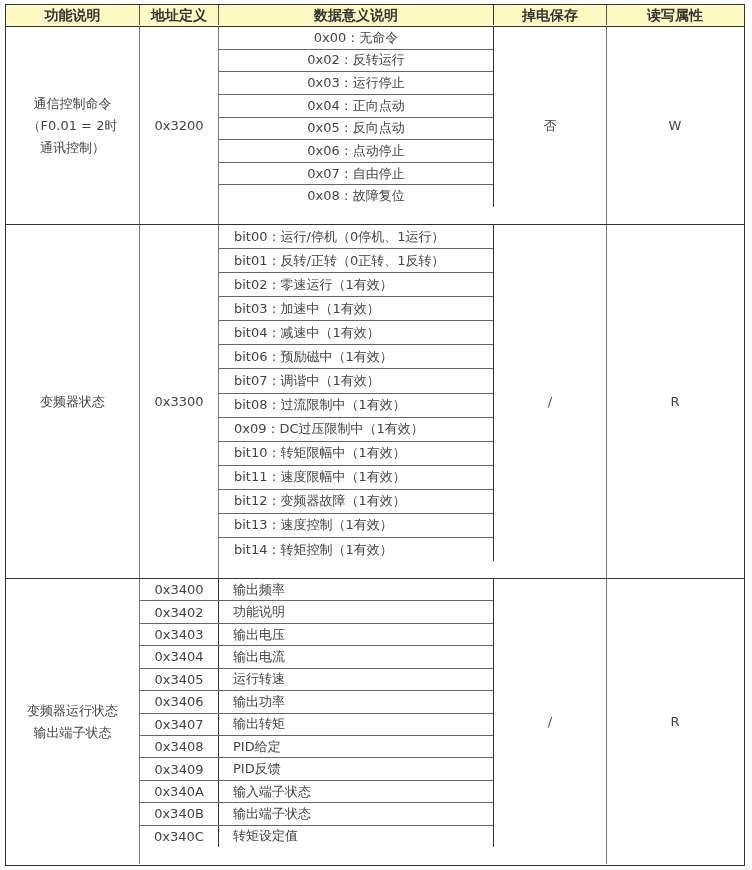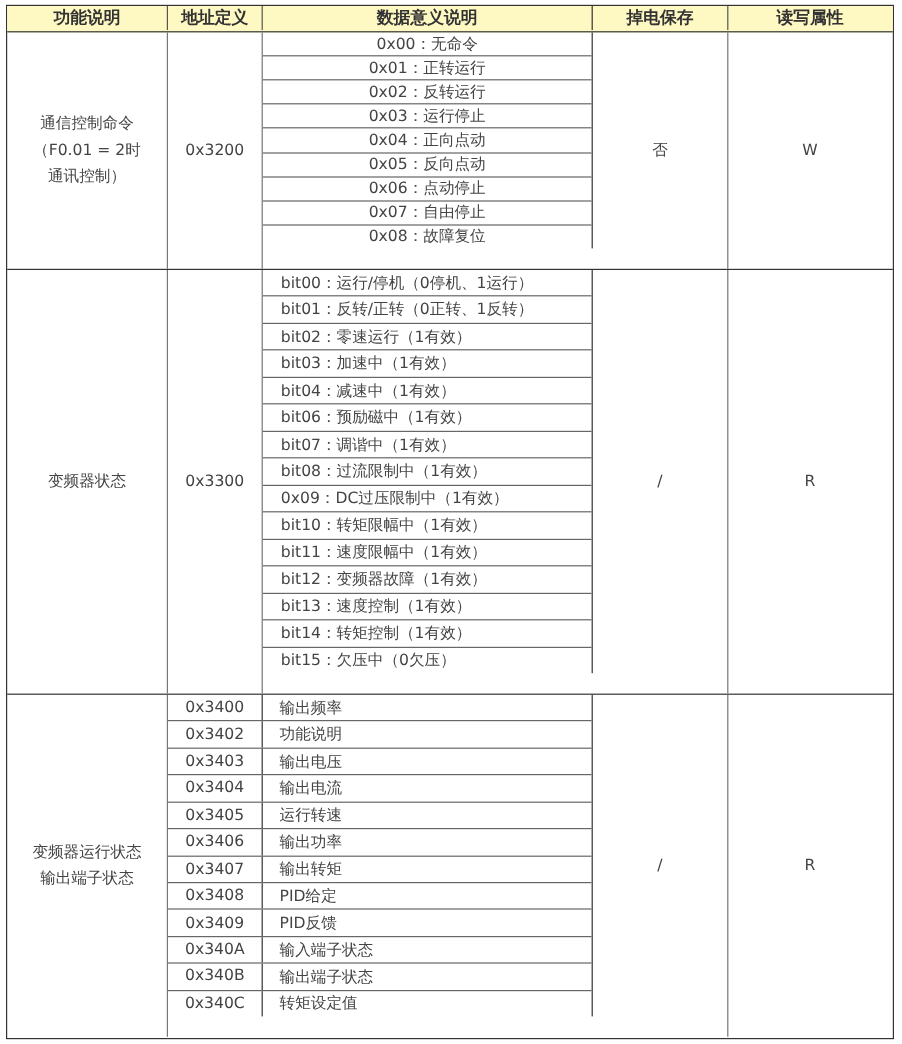--- a/index.html
+++ b/index.html
@@ -45,21 +45,20 @@
     <div class="cell" style="left:0;width:134px;">
       <div>
         <span class="multi">通信控制命令</span>
         <span class="multi">（F0.01 = 2时</span>
         <span class="multi">通讯控制）</span>
       </div>
     </div>
     <div class="cell" style="left:134px;width:79px;">0x3200</div>
     <div class="rows" style="left:213px;width:275px;">
       <div class="row center">0x00：无命令</div>
-      <div class="row center">0x01：正转运行</div>
       <div class="row center">0x02：反转运行</div>
       <div class="row center">0x03：运行停止</div>
       <div class="row center">0x04：正向点动</div>
       <div class="row center">0x05：反向点动</div>
       <div class="row center">0x06：点动停止</div>
       <div class="row center">0x07：自由停止</div>
       <div class="row center">0x08：故障复位</div>
     </div>
     <div class="cell" style="left:488px;width:113px;">否</div>
     <div class="cell last" style="left:601px;width:136px;">W</div>
@@ -78,21 +77,20 @@
       <div class="row left">bit04：减速中（1有效）</div>
       <div class="row left">bit06：预励磁中（1有效）</div>
       <div class="row left">bit07：调谐中（1有效）</div>
       <div class="row left">bit08：过流限制中（1有效）</div>
       <div class="row left">0x09：DC过压限制中（1有效）</div>
       <div class="row left">bit10：转矩限幅中（1有效）</div>
       <div class="row left">bit11：速度限幅中（1有效）</div>
       <div class="row left">bit12：变频器故障（1有效）</div>
       <div class="row left">bit13：速度控制（1有效）</div>
       <div class="row left">bit14：转矩控制（1有效）</div>
-      <div class="row left">bit15：欠压中（0欠压）</div>
     </div>
     <div class="cell" style="left:488px;width:113px;">/</div>
     <div class="cell last" style="left:601px;width:136px;">R</div>
   </div>
 
   <div class="group lastg" style="top:574px;height:285px;">
     <div class="cell" style="left:0;width:134px;">
       <div>
         <span class="multi">变频器运行状态</span>
         <span class="multi">输出端子状态</span>

